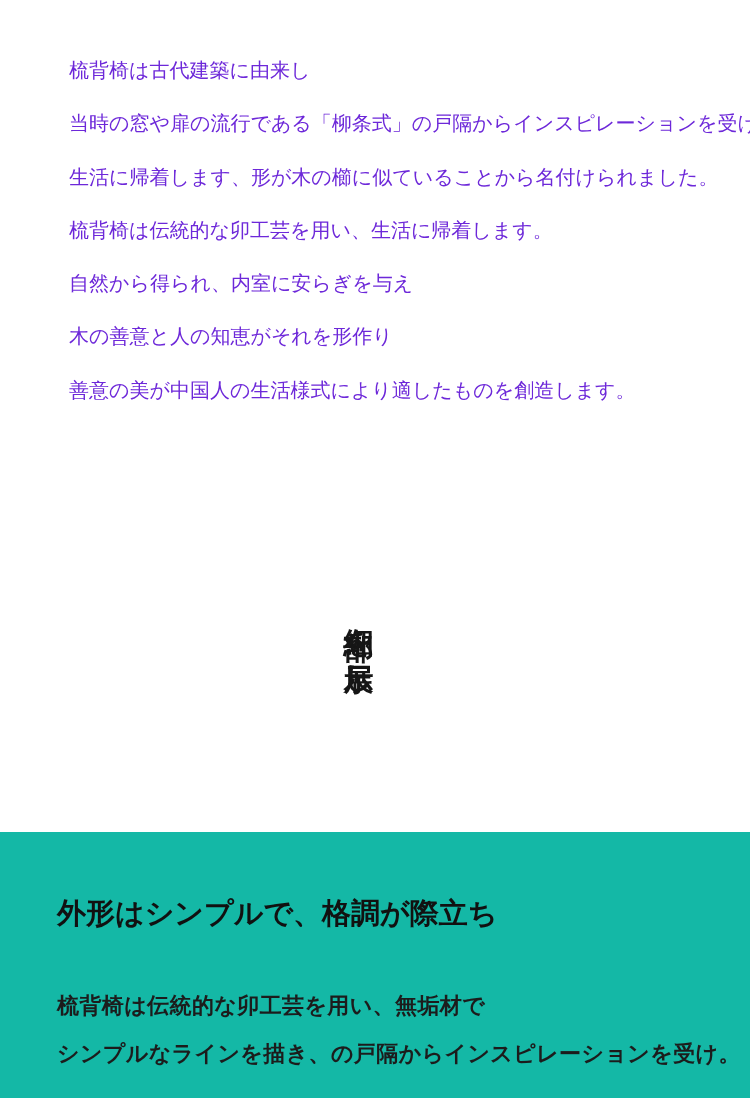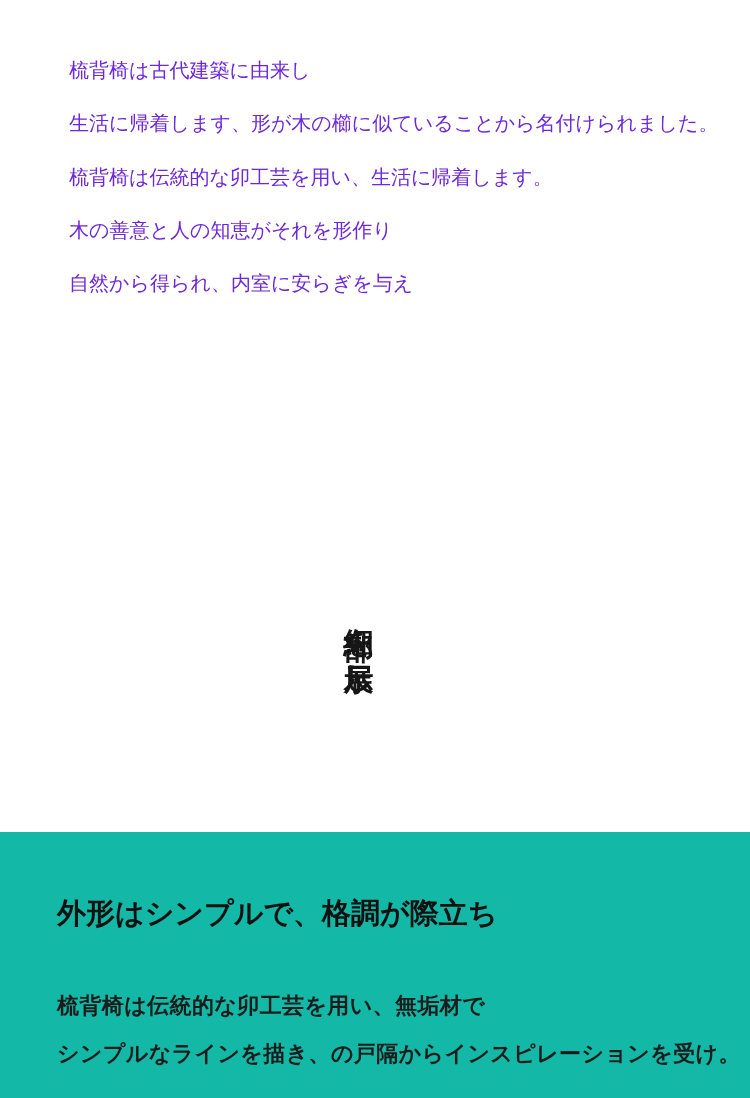--- a/index.html
+++ b/index.html
@@ -86,24 +86,26 @@
     letter-spacing: 0.4px;
     color: #1c1c1c;
     white-space: nowrap;
   }
 </style>
 </head>
 <body style="background: rgb(255, 255, 255);">
 
 <section class="intro">
   <p><span>梳背椅は古代建築に由来し</span></p>
+  <p><span>当時の窓や扉の流行である「柳条式」の戸隔からインスピレーションを受け</span></p>
   <p><span>生活に帰着します、形が木の櫛に似ていることから名付けられました。</span></p>
   <p><span>梳背椅は伝統的な卯工芸を用い、生活に帰着します。</span></p>
+  <p><span>自然から得られ、内室に安らぎを与え</span></p>
   <p><span>木の善意と人の知恵がそれを形作り</span></p>
-  <p><span>自然から得られ、内室に安らぎを与え</span></p>
+  <p><span>善意の美が中国人の生活様式により適したものを創造します。</span></p>
 </section>
 
 <div class="detail-banner">
   <span class="vtext">細部を展示し</span>
 </div>
 
 <section class="feature" style="background: #14b8a6;">
   <h1>外形はシンプルで、格調が際立ち</h1>
   <div class="feature-body">
     <p>梳背椅は伝統的な卯工芸を用い、無垢材で</p>

